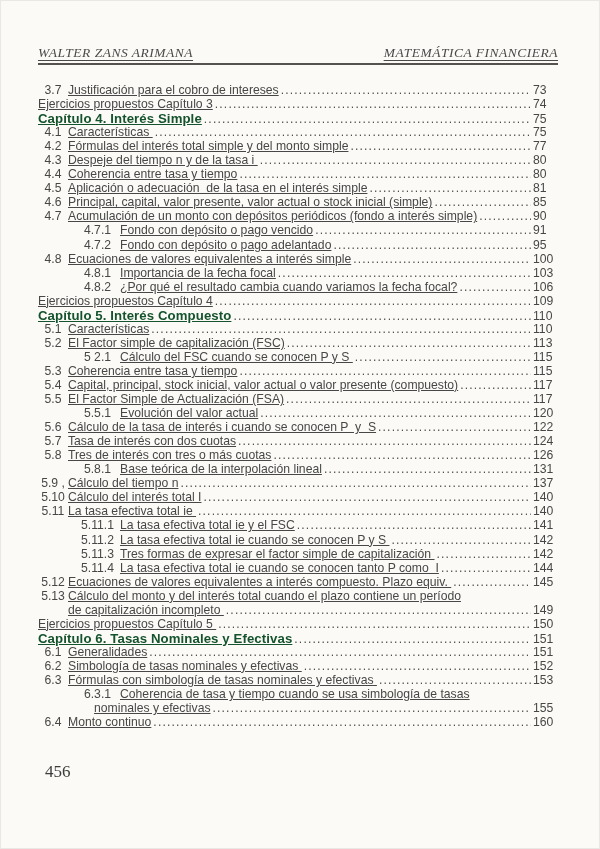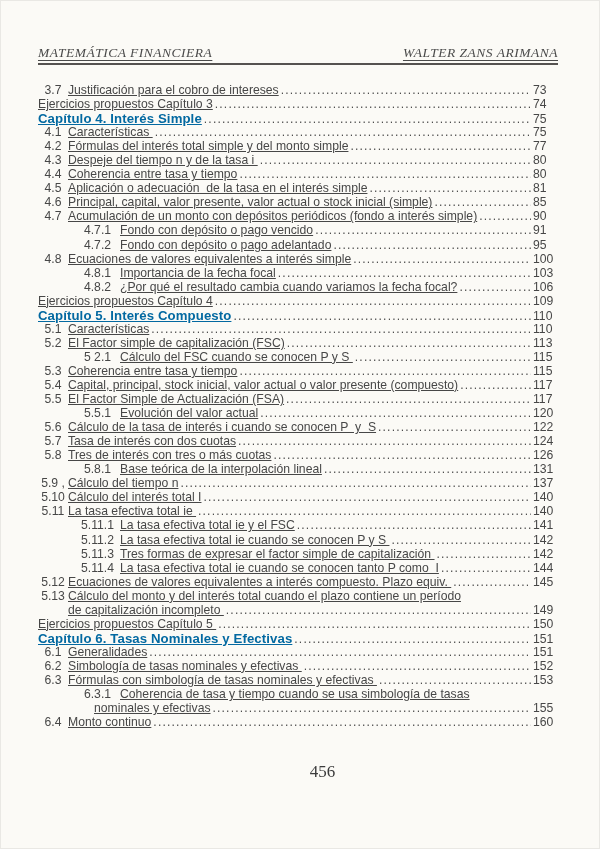--- a/index.html
+++ b/index.html
@@ -41,21 +41,21 @@
     align-items:baseline;
     height:14.06px;
     white-space:nowrap;
   }
   .num  { flex:0 0 30px;text-align:center; }
   .sub .num { margin-left:37px; flex:0 0 45px; }
   .text { flex:0 0 auto; white-space:pre;text-decoration:underline; }
   .chapter .text {
     font-weight:bold;
     font-size:13.2px;
-    color:#0369a1;
+    color:#14532d;
     letter-spacing:0.1px;
   }
   .leader {
     flex:1 1 0;
     min-width:4px;
     overflow:hidden;
     white-space:nowrap;
     letter-spacing:1.15px;
     margin:0 2px 0 2px;
     font-weight:normal;
@@ -66,31 +66,30 @@
     min-width:24px;
   }
   .cont-item .text { margin-left:30px; }
   .cont-sub  .text { margin-left:56px; }
   
   .footer {
     margin:33px 0 0 45px;
     font-family:"Liberation Serif", serif;
     font-size:17px;
     color:#3c3c3c;
-    text-align:center;
   }
 </style>
 </head>
 <body>
 
 <div class="page">
 
   <div class="header">
+    <span>WALTER ZANS ARIMANA</span>
     <span>MATEMÁTICA FINANCIERA</span>
-    <span>WALTER ZANS ARIMANA</span>
   </div>
 
   <div class="toc">
       <div class="row item">
         <span class="num">3.7</span>
         <span class="text">Justificación para el cobro de intereses</span>
         <span class="leader">............................................................................................................................................................................................................................................................................................................</span>
         <span class="pageno">73</span>
       </div>
       <div class="row plain">

